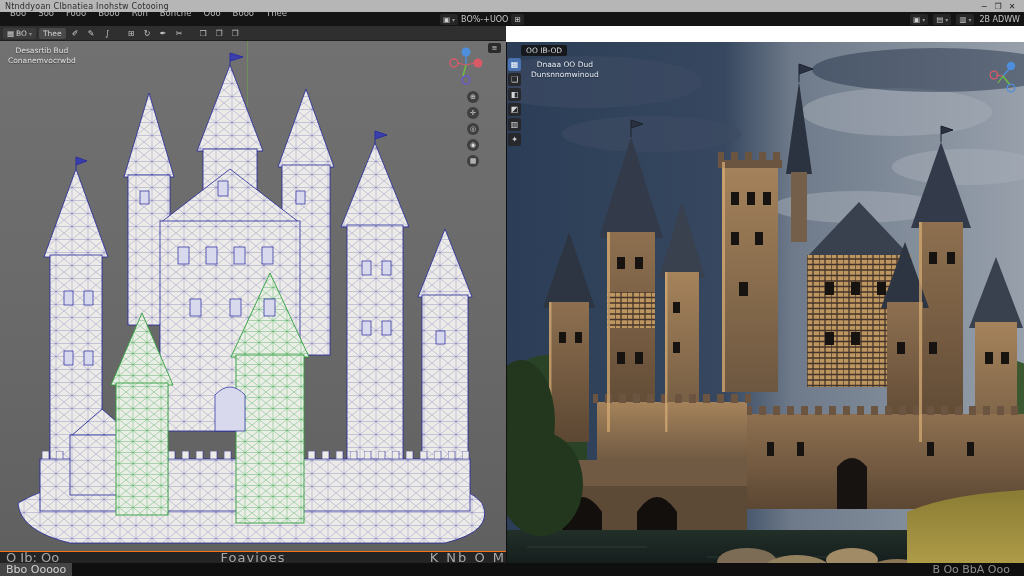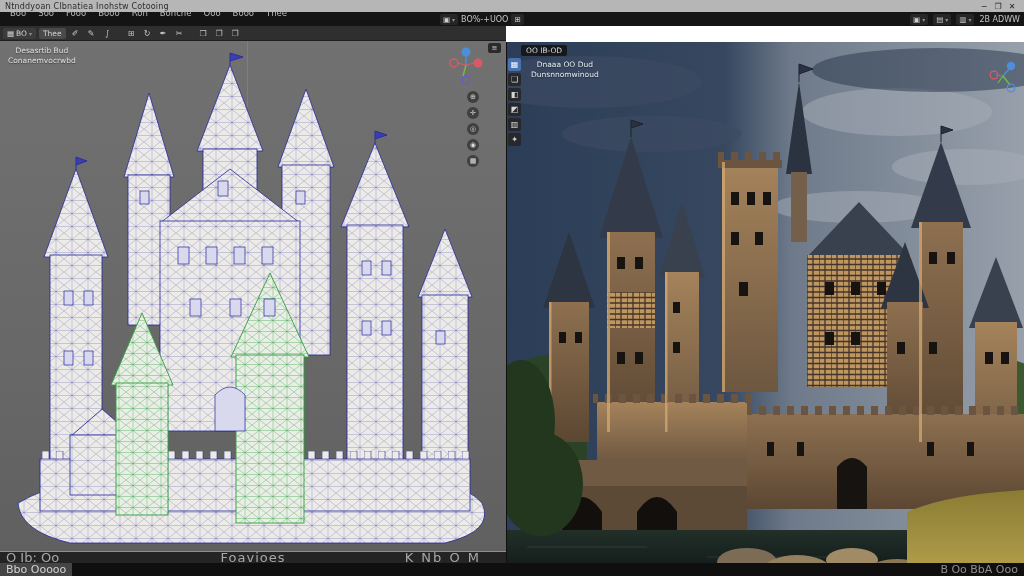--- a/index.html
+++ b/index.html
@@ -53,41 +53,41 @@
   .vbtns { position:absolute; right:27px; top:50px; display:flex;
     flex-direction:column; gap:4px; }
   .vbtn { width:12px; height:12px; border-radius:50%; background:rgba(26,26,26,.55);
     color:#dcdcdc; font-size:7px; display:flex; align-items:center; justify-content:center; }
 
   .pane-footer { position:relative; height:12px; background:#242424;
     border-top:1px solid #f97316; font-size:13px; color:#a8a8a8; }
   .pane-footer span { position:absolute; line-height:12px; }
   .f-left { left:6px; }
   .f-center { left:50%; transform:translateX(-50%); letter-spacing:1px; }
-  .f-right { right:25px; letter-spacing:2px; }
+  .f-right { right:0; letter-spacing:2px; }
 
   
   .right-pane { position:absolute; top:26px; left:506px; width:518px; height:537px;
     overflow:hidden; background:#2a3442; border-left:1px solid #101010;margin-top:16px; }
   .render-svg { position:absolute; inset:0; width:518px; height:537px; }
   .rchip { position:absolute; left:14px; top:3px; background:rgba(18,18,18,.85);
     color:#dcdcdc; font-size:7.5px; padding:1px 5px; border-radius:2px; }
   .rtoolbar { position:absolute; left:1px; top:16px; display:flex;
     flex-direction:column; gap:2px; }
   .rbtn { width:13px; height:13px; background:rgba(38,38,38,.88); color:#d5d5d5;
     font-size:8px; display:flex; align-items:center; justify-content:center;
     border-radius:2px; }
   .rbtn.selected { background:#4a72b0; color:#fff; }
 
   
   .statusbar { position:absolute; top:563px; left:0; width:1024px; height:13px;
     background:#0f0f0f; display:flex; align-items:center; font-size:11px; }
   .status-tab { background:#454545; color:#d2d2d2; height:13px; line-height:13px;
     padding:0 6px; }
-  .status-right { margin-left:auto; color:#8f8f8f; padding-right:6px; }
+  .status-right { margin-left:auto; color:#8f8f8f; padding-right:14px; }
 </style>
 </head>
 <body>
 
 <div id="app">
 
   <div class="titlebar">
     <span class="title">Ntnddyoan Clbnatiea Inohstw Cotooing</span>
     <span class="winctl">−</span>
     <span class="winctl">❐</span>

